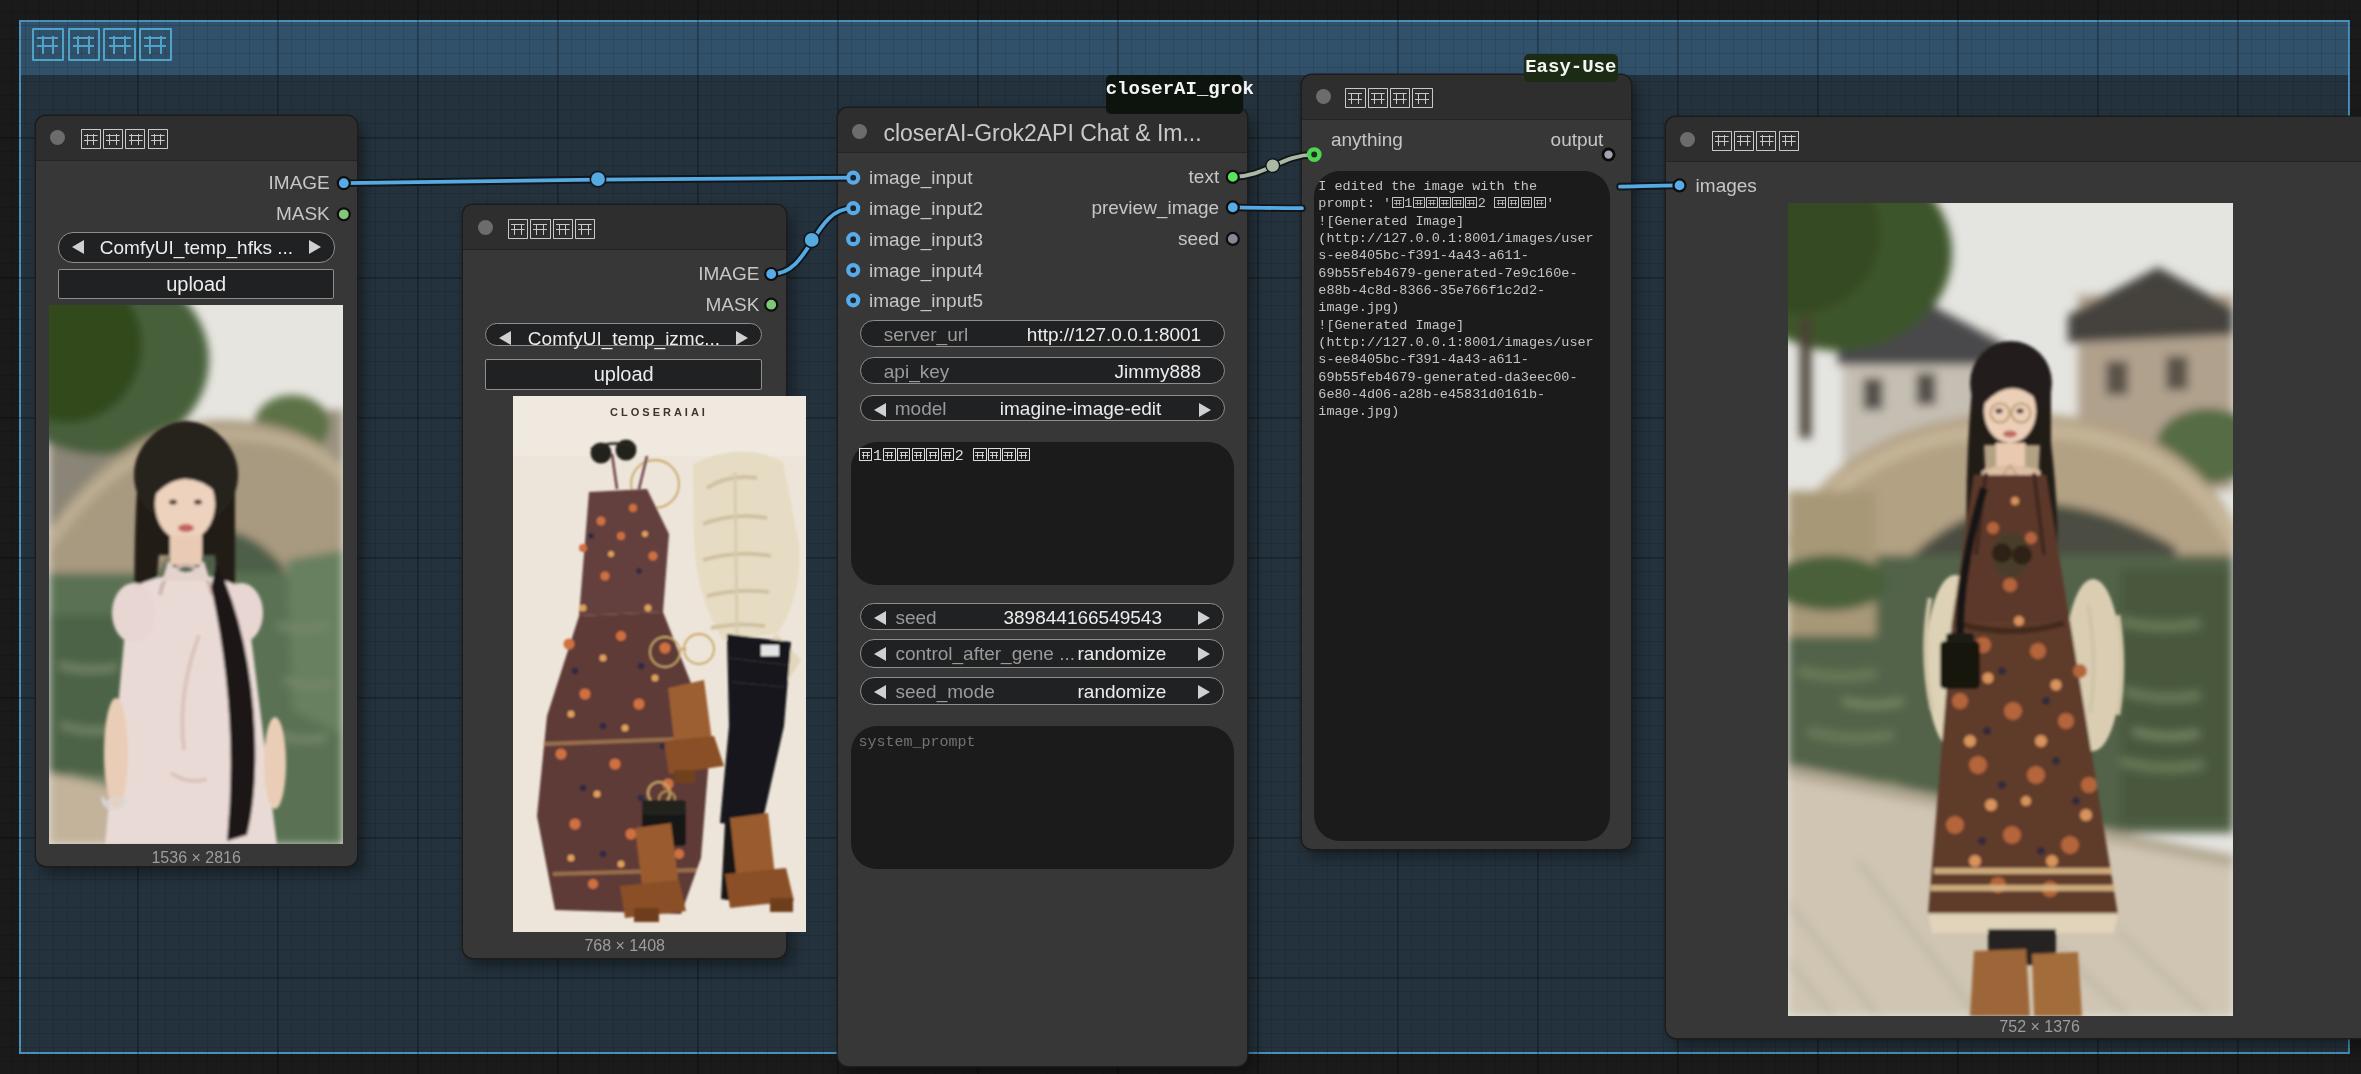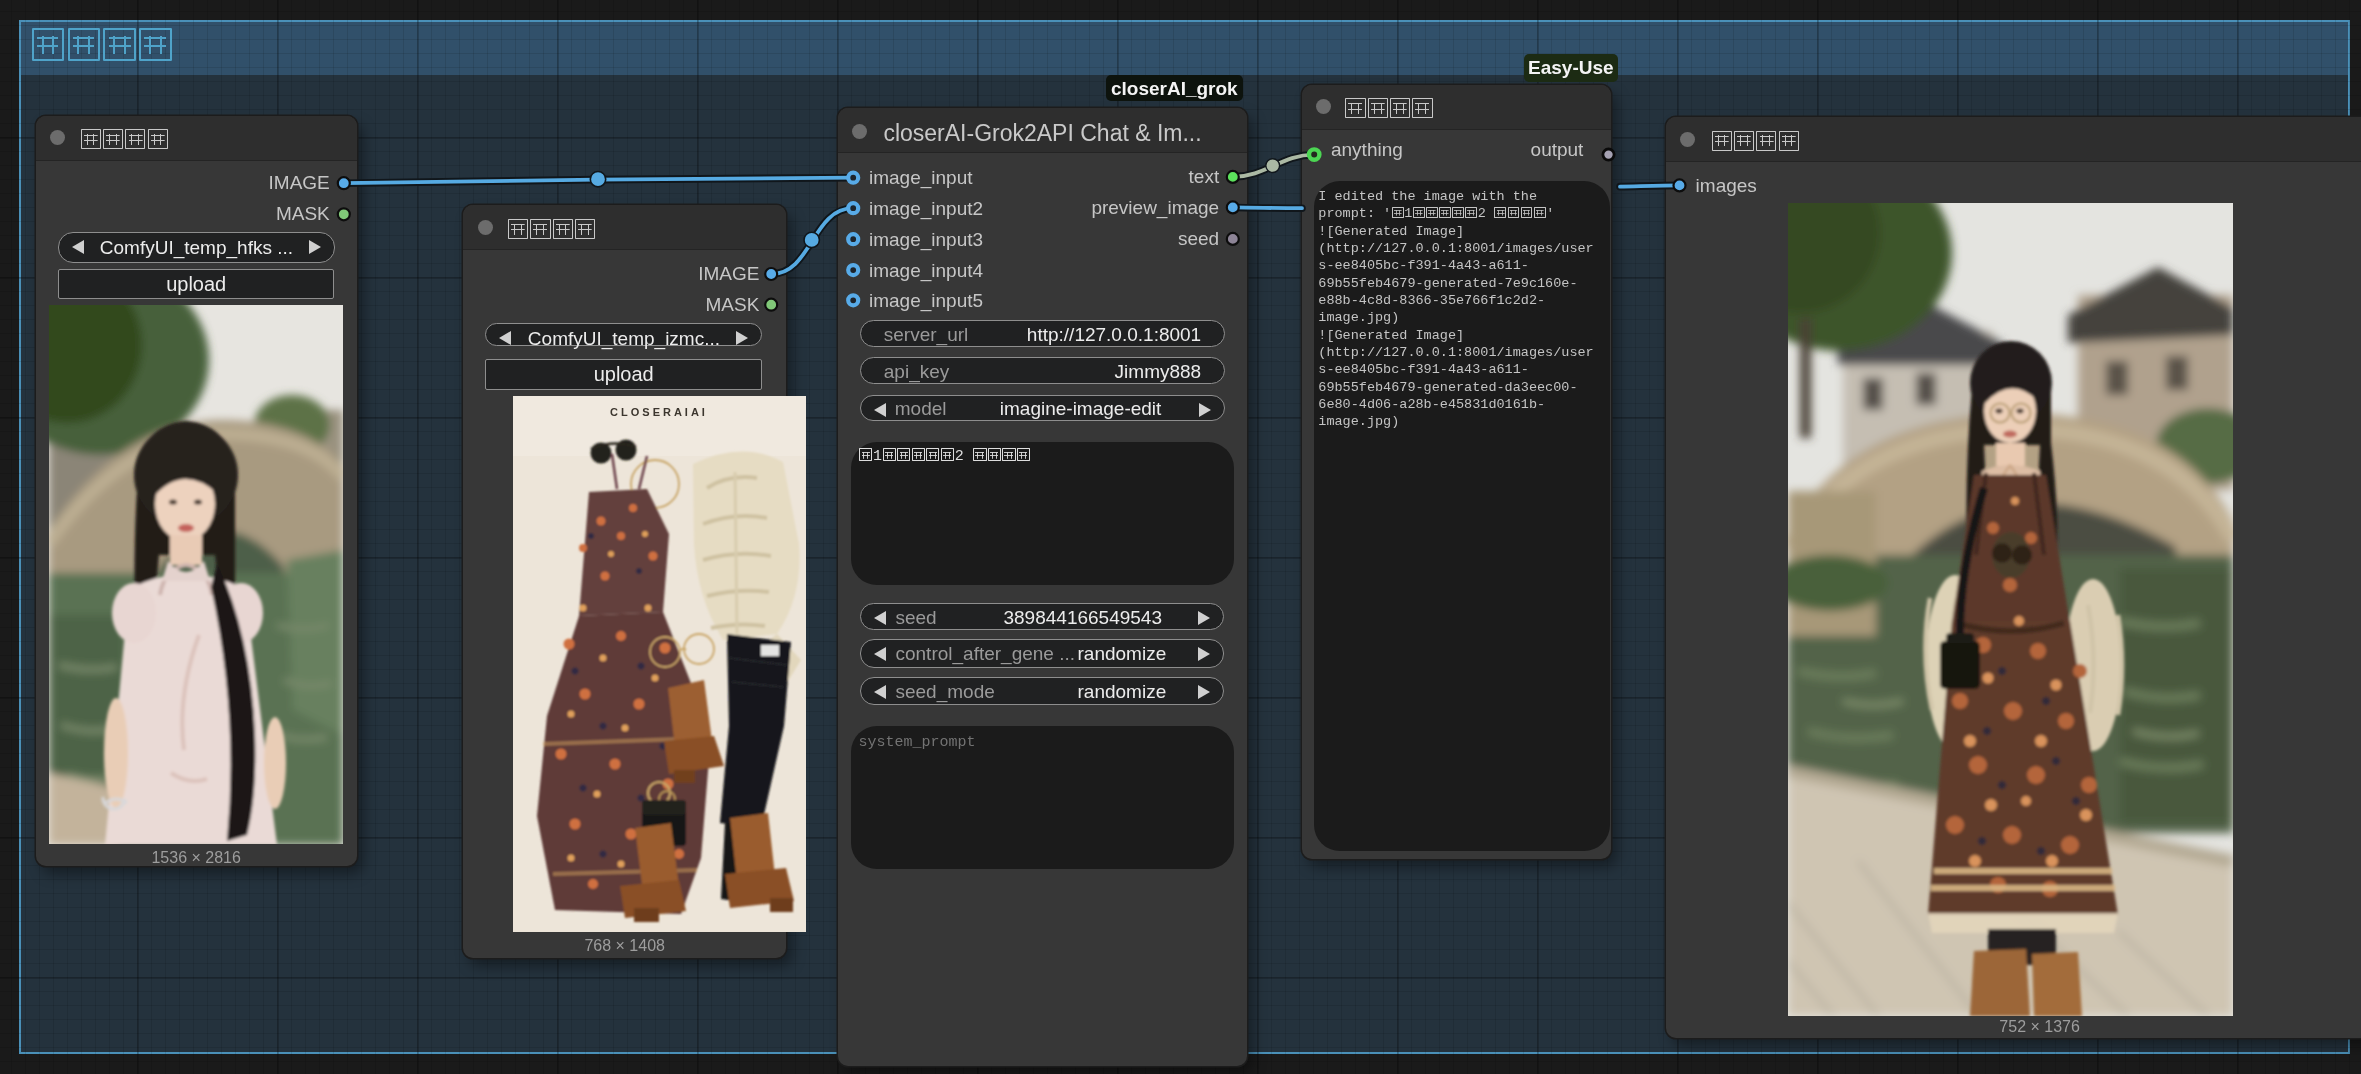--- a/index.html
+++ b/index.html
@@ -38,21 +38,21 @@
   .pill{position:absolute;background:#202122;border:1.5px solid #8e8e8e;border-radius:15px;box-sizing:border-box;
     font-size:19px;color:#e6e6e6;}
   .pill .lab{position:absolute;color:#9a9a9a;}
   .pill .val{position:absolute;color:#ececec;}
   .tl{position:absolute;left:13px;top:7px;width:0;height:0;border:7px solid transparent;border-right:12px solid #d0d0d0;border-left:none;}
   .tr{position:absolute;right:13px;top:7px;width:0;height:0;border:7px solid transparent;border-left:12px solid #d0d0d0;border-right:none;}
   .btn{position:absolute;background:#202122;border:1.5px solid #8e8e8e;border-radius:2px;box-sizing:border-box;
     color:#ececec;font-size:20px;text-align:center;}
   .ta{position:absolute;background:#1b1b1b;border-radius:3px;}
   .mono{font-family:"Liberation Mono", monospace;border-radius:26px;}
-  .badge{position:absolute;z-index:20;color:#f4f4f4;font-weight:bold;font-size:19px;text-align:center;border-radius:5px;}
+  .badge{position:absolute;z-index:20;color:#f4f4f4;font-weight:bold;font-size:19px;text-align:center;border-radius:5px;font-family:Liberation Mono, monospace;}
   svg{position:absolute;left:0;top:0;z-index:15;pointer-events:none;}
   .photo{position:absolute;overflow:hidden;}
 </style></head>
 <body>
 <div id="group"></div>
 <div id="group-title"></div>
 <div id="grid"></div>
 <div id="group-label"><span class="cj"></span><span class="cj"></span><span class="cj"></span><span class="cj"></span></div>
 
 <div class="node" style="left:35.6px;top:115.6px;width:321.2px;height:750.4px;">
@@ -276,21 +276,21 @@
     <i class="tl"></i>
     <span class="lab" style="left:34px;top:2.5px;">seed_mode</span>
     <span class="val" style="left:216px;top:2.5px;">randomize</span>
     <i class="tr"></i>
   </div>
   <div class="ta mono" style="left:13.1px;top:618.1px;width:382.5px;height:142.6px;color:#737373;font-size:15px;">
     <div style="margin:8px 0 0 7px;">system_prompt</div>
   </div>
 </div>
 
-<div class="node" style="left:1302.4px;top:85px;width:309px;height:774.4px;">
+<div class="node" style="left:1302.4px;top:75px;width:309px;height:774.4px;padding-left:20px;">
   <div class="ntitle"></div>
   <div class="ndot" style="left:14px;top:14.4px;"></div>
   <div class="ntext" style="left:42px;top:10.5px;"><span class="cj"></span><span class="cj"></span><span class="cj"></span><span class="cj"></span></div>
   <div class="slot" style="left:28.6px;top:54px;">anything</div>
   <div class="slot r" style="right:28px;top:54px;">output</div>
   <div class="ta mono" style="left:11.9px;top:96px;width:295.7px;height:670.4px;color:#c4c4c4;font-size:13.5px;">
     <div style="margin:7px 0 0 4px;line-height:17.35px;">I edited the image with the<br>
 prompt: '<span class="cj"></span>1<span class="cj"></span><span class="cj"></span><span class="cj"></span><span class="cj"></span><span class="cj"></span>2 <span class="cj"></span><span class="cj"></span><span class="cj"></span><span class="cj"></span>'<br>
 ![Generated Image]<br>
 (http://127.0.0.1:8001/images/user<br>
@@ -422,21 +422,21 @@
       <rect x="158" y="430" width="28" height="10" rx="4" fill="#1d1a16"></rect>
       <rect x="200" y="726" width="68" height="36" fill="#282220"></rect>
       <path d="M186,748 L238,746 L242,813 L182,813 Z" fill="#9c6637"></path>
       <path d="M244,751 L290,749 L294,813 L246,813 Z" fill="#a36c3a"></path>
     </g>
   </svg>
     </div>
   <div class="cap" style="left:0;right:0;top:901px;">752 × 1376</div>
 </div>
 
-<div class="badge" style="left:1105.7px;top:74.6px;width:137.3px;height:26px;line-height:28.2px;background:#0d130d;">closerAI_grok</div>
+<div class="badge" style="left:1105.7px;top:74.6px;width:137.3px;height:39px;line-height:28.2px;background:#0d130d;">closerAI_grok</div>
 <div class="badge" style="left:1524px;top:54.4px;width:93.6px;height:27.2px;line-height:27.2px;background:#1c2b13;">Easy-Use</div>
 
 <svg id="wires" width="2361" height="1074" viewBox="0 0 2361 1074">
 
   <g fill="none" stroke="#10161b" stroke-width="7.6" stroke-linecap="round">
     <path d="M343.8,183.2 C470,181 730,177.7 853.2,177.7"></path>
     <path d="M771.2,274 C812,274 812,208.2 853.2,208.2"></path>
     <path d="M1232.8,176.9 C1266,176.9 1281,154.6 1314.2,154.6"></path>
     <path d="M1232.8,207.4 C1256,207.8 1278,208.2 1302,208.2"></path>
     <path d="M1620,186.6 C1640,186.2 1660,185.6 1679.5,185.4"></path>

